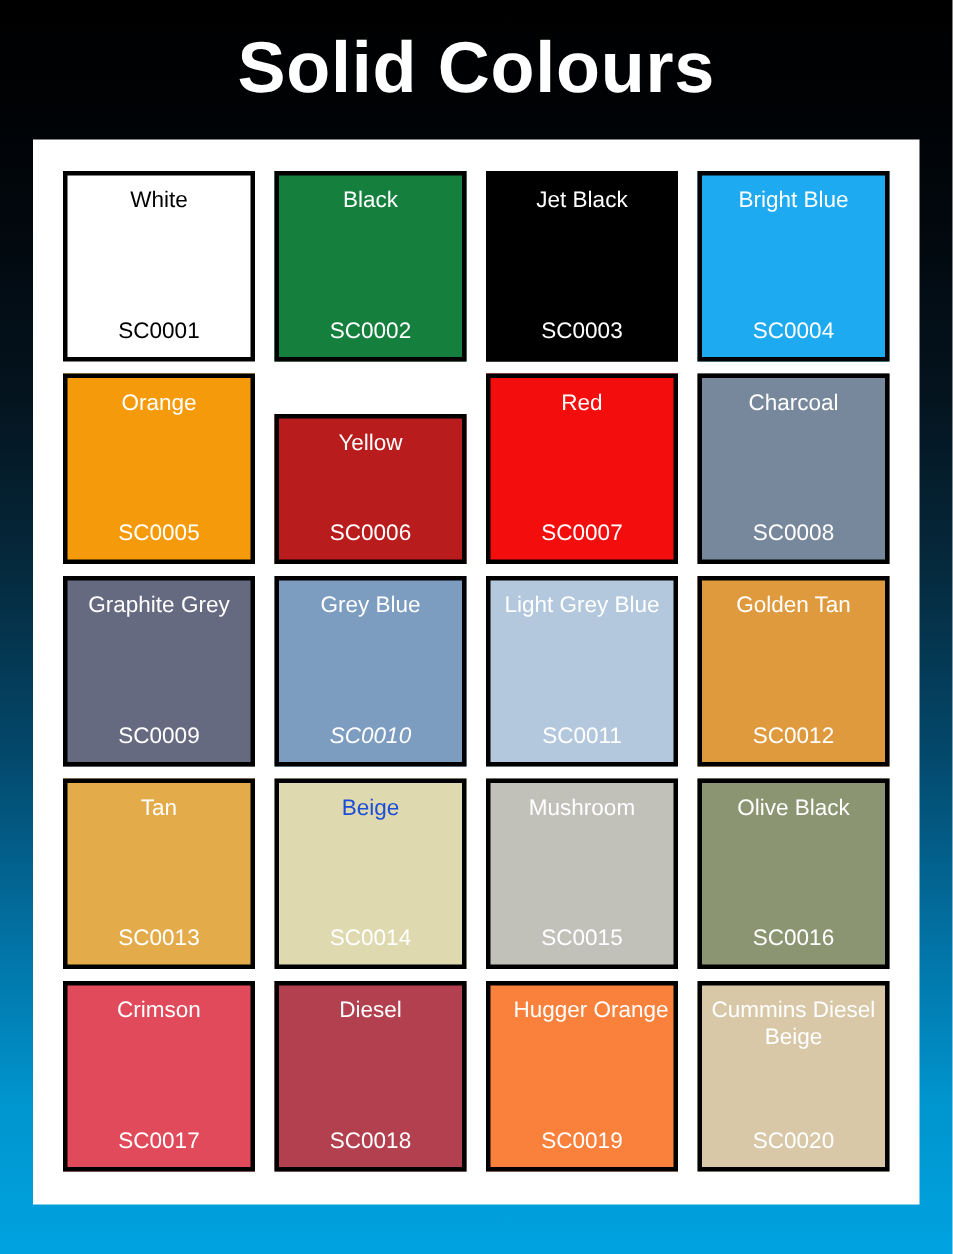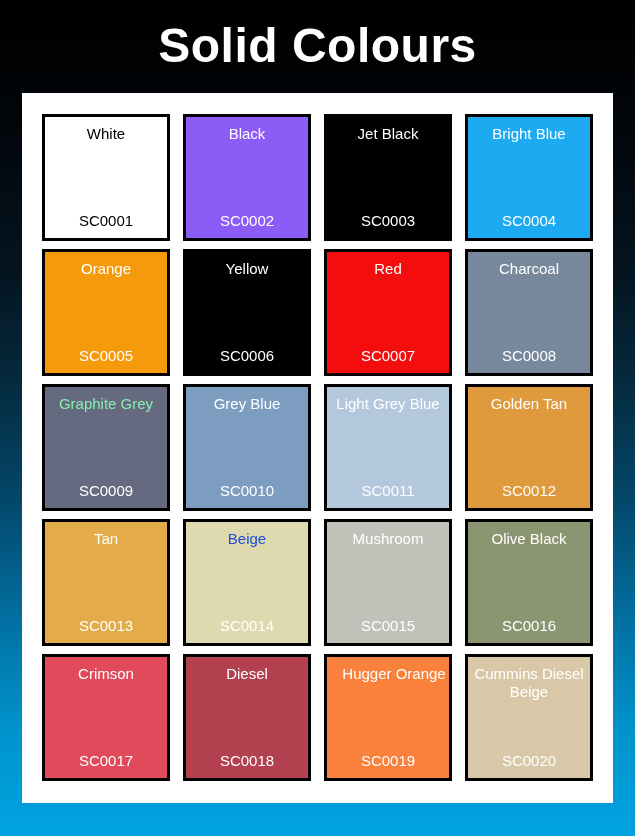--- a/index.html
+++ b/index.html
@@ -68,55 +68,55 @@
 <body>
 
 <h1 id="page-title">Solid Colours</h1>
 
 <div id="panel">
   <div id="swatch-grid">
       <div class="swatch" style="background: rgb(255, 255, 255); border-color: rgb(0, 0, 0);">
         <div class="swatch-name" style="color: rgb(0, 0, 0);">White</div>
         <div class="swatch-code" style="color: rgb(0, 0, 0);">SC0001</div>
       </div>
-      <div class="swatch" style="background: #8b5cf6; border-color: rgb(0, 0, 0);">
+      <div class="swatch" style="background: #15803d; border-color: rgb(0, 0, 0);">
         <div class="swatch-name" style="color: rgb(255, 255, 255);">Black</div>
         <div class="swatch-code" style="color: rgb(255, 255, 255);">SC0002</div>
       </div>
       <div class="swatch" style="background: rgb(0, 0, 0); border-color: rgb(0, 0, 0);">
         <div class="swatch-name" style="color: rgb(255, 255, 255);">Jet Black</div>
         <div class="swatch-code" style="color: rgb(255, 255, 255);">SC0003</div>
       </div>
       <div class="swatch" style="background: rgb(30, 170, 241); border-color: rgb(0, 0, 0);">
         <div class="swatch-name" style="color: rgb(255, 255, 255);">Bright Blue</div>
         <div class="swatch-code" style="color: rgb(255, 255, 255);">SC0004</div>
       </div>
       <div class="swatch" style="background: rgb(245, 155, 11); border-color: rgb(0, 0, 0);">
         <div class="swatch-name" style="color: rgb(255, 255, 255);">Orange</div>
         <div class="swatch-code" style="color: rgb(255, 255, 255);">SC0005</div>
       </div>
-      <div class="swatch" style="background: #000000; border-color: rgb(0, 0, 0);">
+      <div class="swatch" style="background: #b91c1c; border-color: rgb(0, 0, 0); margin-top: 27px;">
         <div class="swatch-name" style="color: rgb(255, 255, 255);">Yellow</div>
         <div class="swatch-code" style="color: rgb(255, 255, 255);">SC0006</div>
       </div>
       <div class="swatch" style="background: rgb(244, 13, 13); border-color: rgb(0, 0, 0);">
         <div class="swatch-name" style="color: rgb(255, 255, 255);">Red</div>
         <div class="swatch-code" style="color: rgb(255, 255, 255);">SC0007</div>
       </div>
       <div class="swatch" style="background: rgb(120, 136, 156); border-color: rgb(0, 0, 0);">
         <div class="swatch-name" style="color: rgb(255, 255, 255);">Charcoal</div>
         <div class="swatch-code" style="color: rgb(255, 255, 255);">SC0008</div>
       </div>
       <div class="swatch" style="background: rgb(102, 106, 128); border-color: rgb(0, 0, 0);">
-        <div class="swatch-name" style="color: #86efac;">Graphite Grey</div>
+        <div class="swatch-name" style="color: #ffffff;">Graphite Grey</div>
         <div class="swatch-code" style="color: rgb(255, 255, 255);">SC0009</div>
       </div>
       <div class="swatch" style="background: rgb(124, 156, 192); border-color: rgb(0, 0, 0);">
         <div class="swatch-name" style="color: rgb(255, 255, 255);">Grey Blue</div>
-        <div class="swatch-code" style="color: rgb(255, 255, 255);">SC0010</div>
+        <div class="swatch-code" style="color: rgb(255, 255, 255); font-style: italic;">SC0010</div>
       </div>
       <div class="swatch" style="background: rgb(179, 200, 221); border-color: rgb(0, 0, 0); justify-content: space-between;">
         <div class="swatch-name" style="color: rgb(255, 255, 255);">Light Grey Blue</div>
         <div class="swatch-code" style="color: rgb(255, 255, 255);">SC0011</div>
       </div>
       <div class="swatch" style="background: rgb(224, 154, 62); border-color: rgb(0, 0, 0);">
         <div class="swatch-name" style="color: rgb(255, 255, 255);">Golden Tan</div>
         <div class="swatch-code" style="color: rgb(255, 255, 255);">SC0012</div>
       </div>
       <div class="swatch" style="background: rgb(227, 171, 73); border-color: rgb(0, 0, 0);">

